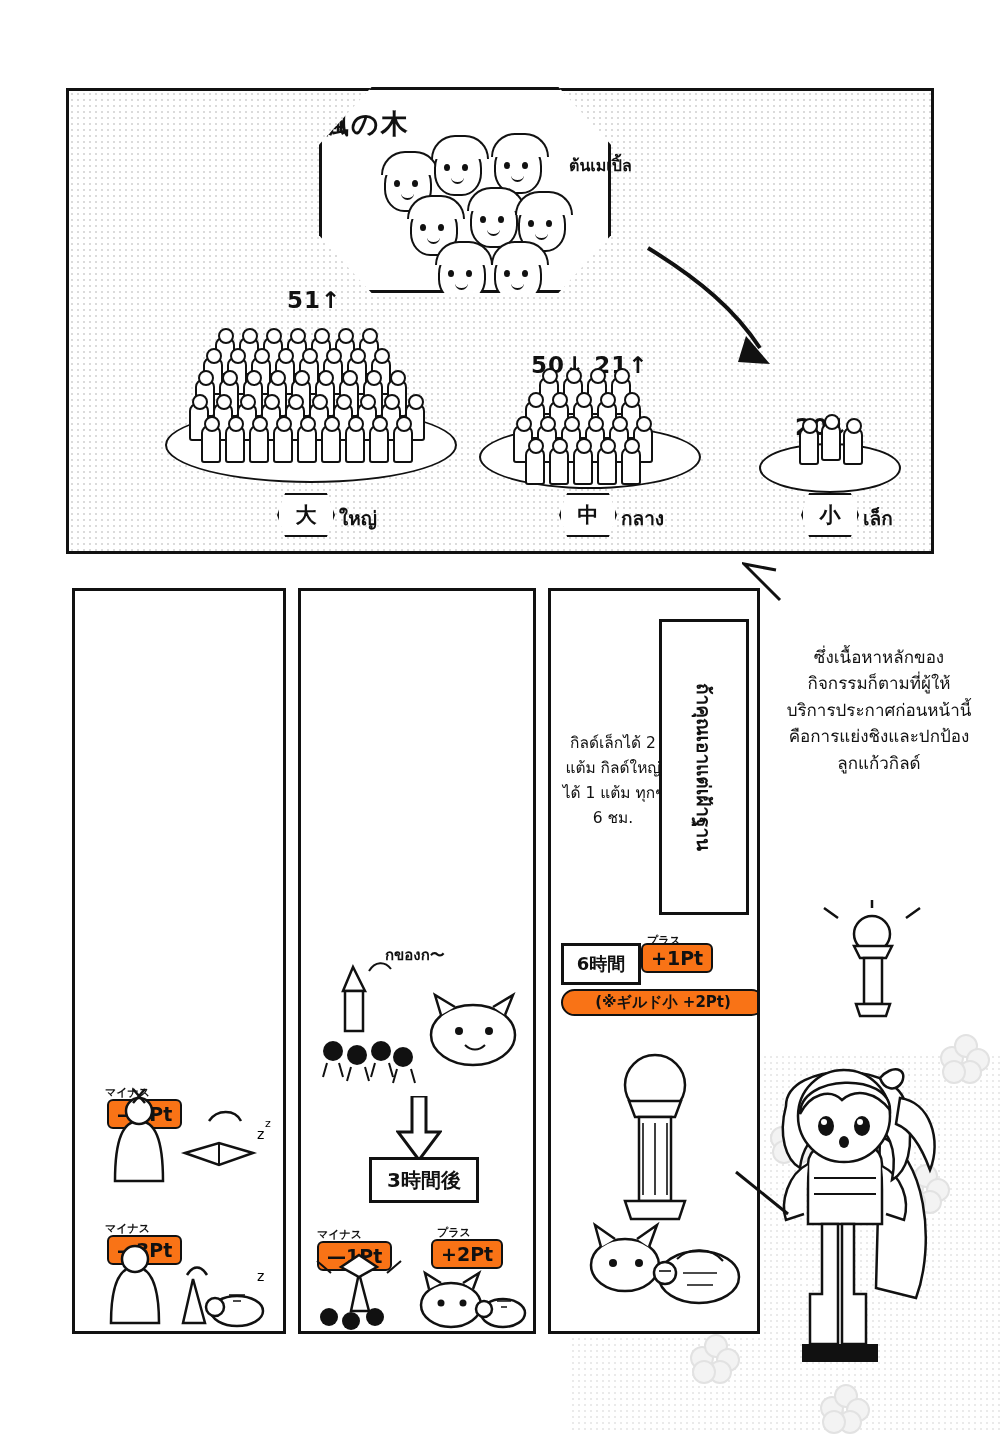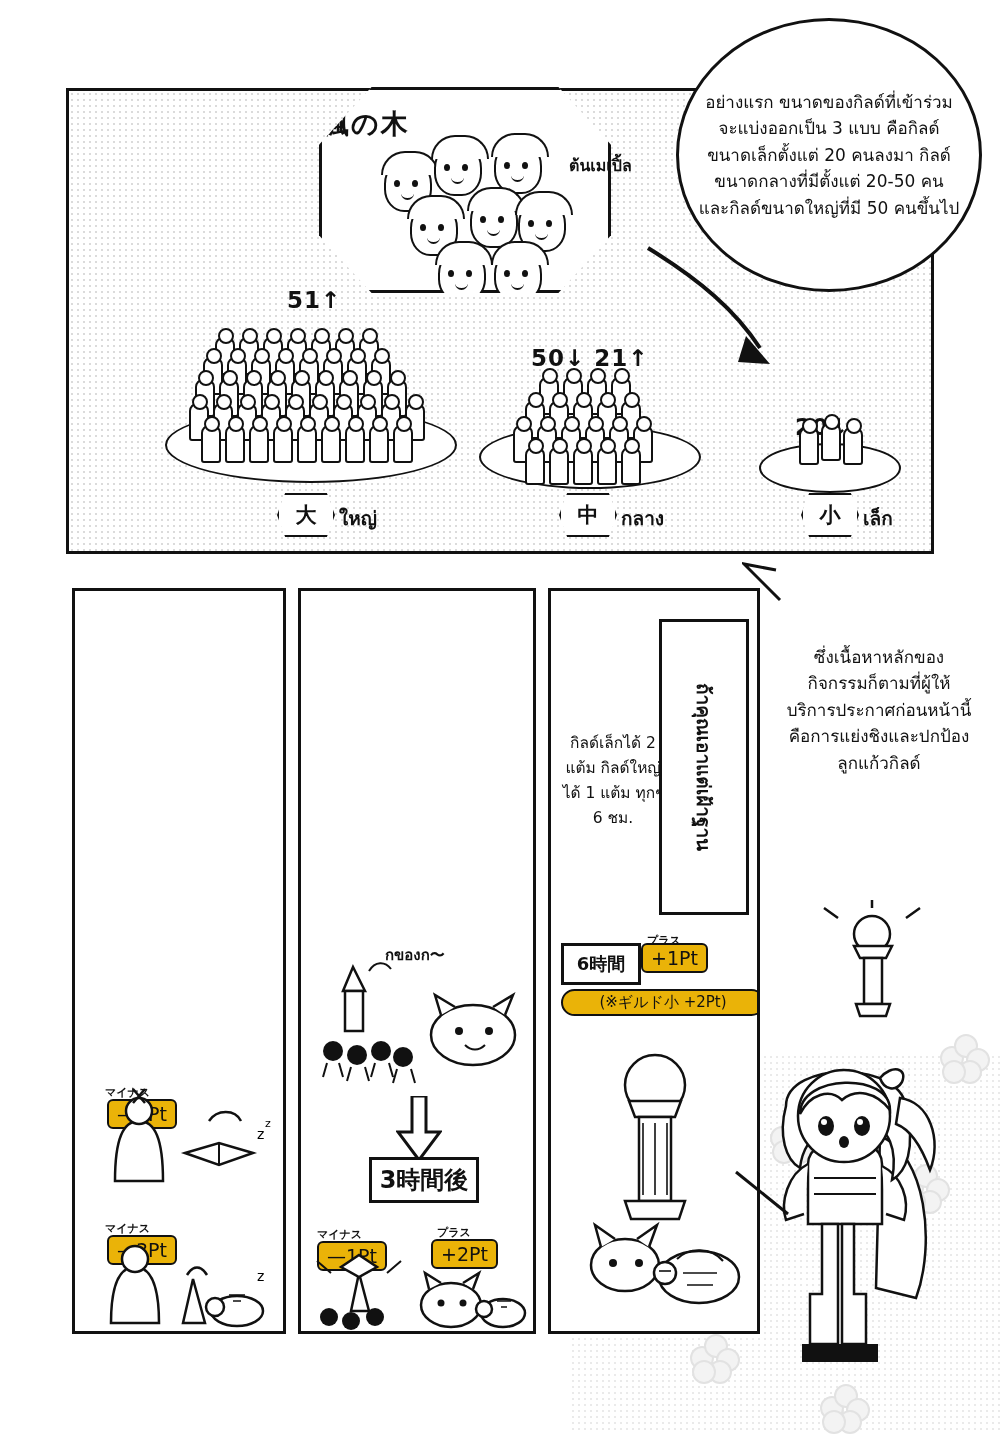--- a/index.html
+++ b/index.html
@@ -107,23 +107,23 @@
     position:absolute;left:10px;right:10px;text-align:center;
     font-size:15.5px;line-height:1.62;
   }
   .inner-box{
     position:absolute;border:3px solid #111;background:#fff;
     display:flex;align-items:center;justify-content:center;text-align:center;
     font-size:19px;line-height:1.6;font-weight:600;
     z-index:5;
   }
   .pt-tag{
-    position:absolute;border:2.5px solid #111;background:#eab308;border-radius:6px;
+    position:absolute;border:2.5px solid #111;background:#f97316;border-radius:6px;
     display:flex;align-items:center;justify-content:center;
-    font-size:19px;font-weight:400;padding:2px 8px;
+    font-size:19px;font-weight:700;padding:2px 8px;
   }
   .small-jp{position:absolute;font-size:11px;font-weight:700;}
 
   .doodle{
     position:absolute;font-size:15px;font-weight:700;
   }
 
   .flowerfield{
     position:absolute;right:0;bottom:0;width:430px;height:520px;z-index:1;
     pointer-events:none;
@@ -276,21 +276,21 @@
         <div class="person" style="left:108px;top:96px"></div>
         <div class="person" style="left:132px;top:96px"></div>
         <div class="person" style="left:156px;top:96px"></div>
         <div class="person" style="left:180px;top:96px"></div>
         <div class="person" style="left:204px;top:96px"></div>
         <div class="person" style="left:228px;top:96px"></div>
     </div>
     <div class="kanji-badge" style="left:208px;top:402px;">大</div>
     <div class="kanji-text" style="left:270px;top:412px;font-family:Liberation Serif, serif;">ใหญ่</div>
 
-    <div class="size-label" style="left:462px;top:254px;">50↓ 21↑</div>
+    <div class="size-label" style="left:462px;top:261px;">50↓ 21↑</div>
     <div class="group" style="left:410px;top:282px;width:220px;height:108px;">
       <div class="ellipse" style="left:0;top:52px;width:218px;height:60px;"></div>
       <div class="person" style="left:60px;top:4px"></div>
         <div class="person" style="left:84px;top:4px"></div>
         <div class="person" style="left:108px;top:4px"></div>
         <div class="person" style="left:132px;top:4px"></div>
       <div class="person" style="left:46px;top:28px"></div>
         <div class="person" style="left:70px;top:28px"></div>
         <div class="person" style="left:94px;top:28px"></div>
         <div class="person" style="left:118px;top:28px"></div>
@@ -320,23 +320,20 @@
     <div class="kanji-badge" style="left:732px;top:402px;">小</div>
     <div class="kanji-text" style="left:794px;top:412px;">เล็ก</div>
   </div>
 
   <svg class="arrow-curve" style="left:640px;top:240px;width:160px;height:160px;" viewBox="0 0 160 160">
     <path d="M8 8 C 60 40, 95 70, 120 108" stroke="#111" stroke-width="4" fill="none"></path>
     <polygon points="106,96 130,124 98,122" fill="#111"></polygon>
   </svg>
 
 
-  <div class="bubble" style="left:676px;top:18px;width:306px;height:274px;font-size:17px;">
-    <span class="txt">อย่างแรก ขนาดของกิลด์ที่เข้าร่วมจะแบ่งออกเป็น 3 แบบ คือกิลด์ขนาดเล็กตั้งแต่ 20 คนลงมา กิลด์ขนาดกลางที่มีตั้งแต่ 20-50 คน และกิลด์ขนาดใหญ่ที่มี 50 คนขึ้นไป</span>
-  </div>
 
   <div class="bubble" style="left:766px;top:590px;width:226px;height:240px;font-size:17px;border:none;">
     <span class="txt">ซึ่งเนื้อหาหลักของกิจกรรมก็ตามที่ผู้ให้บริการประกาศก่อนหน้านี้ คือการแย่งชิงและปกป้องลูกแก้วกิลด์</span>
   </div>
   <svg style="position:absolute;left:756px;top:566px;width:250px;height:290px;z-index:5;" viewBox="0 0 250 290">
     <path d="M125 6 C 210 6, 246 60, 246 140 C 246 222, 205 280, 125 280 C 45 280, 6 222, 6 140 C 6 70, 40 14, 100 7 L 34 26 Z" fill="none" stroke="none"></path>
   </svg>
   <svg style="position:absolute;left:742px;top:560px;width:40px;height:60px;z-index:5;" viewBox="0 0 40 60">
     <path d="M38 40 L 2 4 L 34 10" fill="#fff" stroke="#111" stroke-width="3"></path>
   </svg>
@@ -387,21 +384,21 @@
       <path d="M128 64 L 122 44 L 142 56 M192 64 L 200 44 L 180 56" fill="#fff" stroke="#111" stroke-width="2.5"></path>
       <circle cx="146" cy="80" r="4" fill="#111"></circle>
         <circle cx="176" cy="80" r="4" fill="#111"></circle>
       <path d="M152 94 C 158 100, 166 100, 172 94" stroke="#111" stroke-width="2" fill="none"></path>
       <path d="M56 20 C 62 10, 72 10, 78 18" stroke="#111" stroke-width="2" fill="none"></path>
     </svg>
 
     <svg style="position:absolute;left:95px;top:505px;width:46px;height:66px;" viewBox="0 0 46 66">
       <path d="M16 0 L 30 0 L 30 36 L 44 36 L 23 64 L 2 36 L 16 36 Z" fill="#fff" stroke="#111" stroke-width="3"></path>
     </svg>
-    <div class="inner-box" style="left:68px;top:566px;width:104px;height:40px;font-size:24px;">3時間後</div>
+    <div class="inner-box" style="left:68px;top:566px;width:104px;height:40px;font-size:20px;">3時間後</div>
 
     <div class="small-jp" style="left:16px;top:636px;">マイナス</div>
     <div class="pt-tag" style="left:16px;top:650px;">—1Pt</div>
     <div class="small-jp" style="left:136px;top:634px;">プラス</div>
     <div class="pt-tag" style="left:130px;top:648px;">+2Pt</div>
 
     <svg style="position:absolute;left:10px;top:660px;width:220px;height:82px;" viewBox="0 0 220 82">
       <path d="M40 60 L 48 22 L 58 60 Z" fill="#fff" stroke="#111" stroke-width="2.5"></path>
       <path d="M30 16 L 48 4 L 66 16 L 48 26 Z" fill="#fff" stroke="#111" stroke-width="2.5"></path>
       <path d="M20 22 L 6 10 M76 22 L 90 10 M48 0 L 48 -8" stroke="#111" stroke-width="2"></path>

